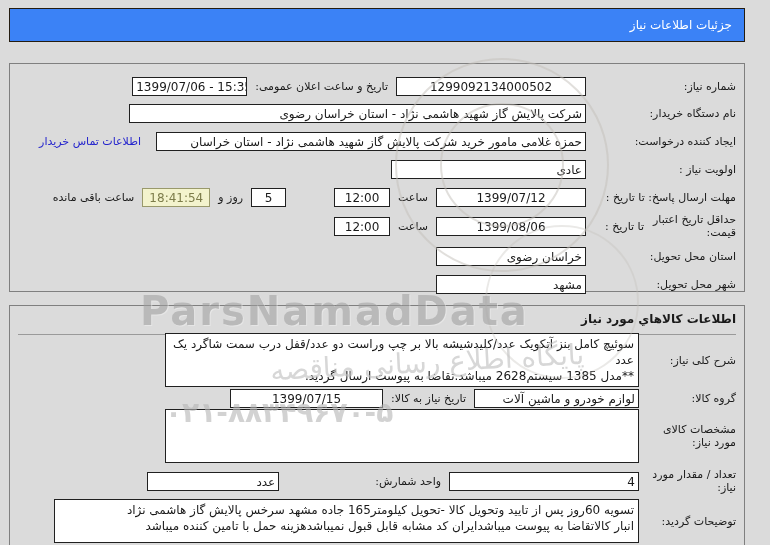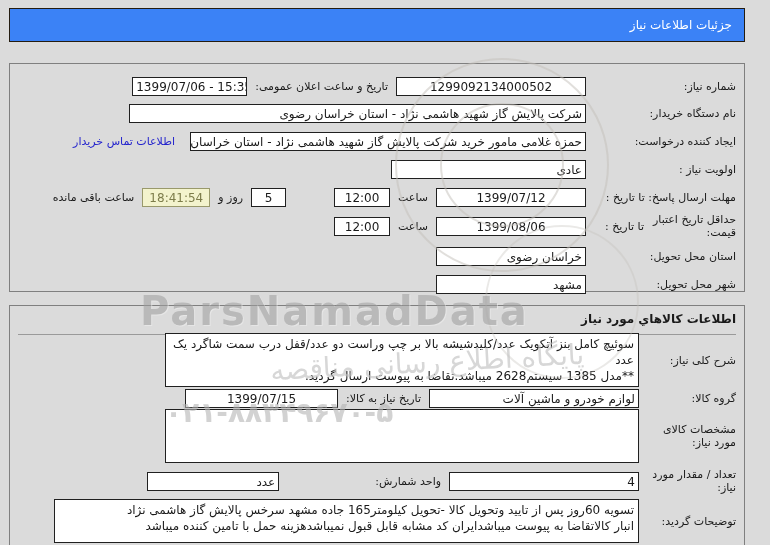--- a/index.html
+++ b/index.html
@@ -26,22 +26,22 @@
   .lbl2{flex:0 0 97px;color:#1a1a1a;}
   .lbl-inline{margin:0 8px;white-space:nowrap;}
   .box{
     background:#fff;border:1px solid #202020;height:19px;line-height:19px;
     font-size:12px;padding:0 3px;box-sizing:border-box;
     overflow:hidden;white-space:nowrap;flex:0 0 auto;
   }
   .tall{height:auto;line-height:16px;padding:2px 4px;white-space:normal;}
   .num{direction:ltr;text-align:center;}
   .vright{text-align:right;}
-  .w465{width:457px}.w430{width:396px}.w195{width:195px}.w190{width:190px}
-  .w150{width:150px}.w135{width:153px}.w140{width:132px}.w188{width:210px}
+  .w465{width:457px}.w430{width:430px}.w195{width:195px}.w190{width:190px}
+  .w150{width:150px}.w135{width:153px}.w140{width:132px}.w188{width:165px}
   .w115{width:115px}.w56{width:56px}.w35{width:35px}
   .w474{width:474px}.w585{width:585px}
   .link{color:#2424cd;margin-right:15px;white-space:nowrap;cursor:pointer;}
   .countdown{
     background:#f3f3cd;border:1px solid #99996b;color:#7c7c4a;
     height:19px;line-height:19px;width:68px;text-align:center;
     font-size:12px;direction:ltr;box-sizing:border-box;
   }
   .spacer48{width:48px}
   .two-line{width:92px;line-height:13px;white-space:normal;}

